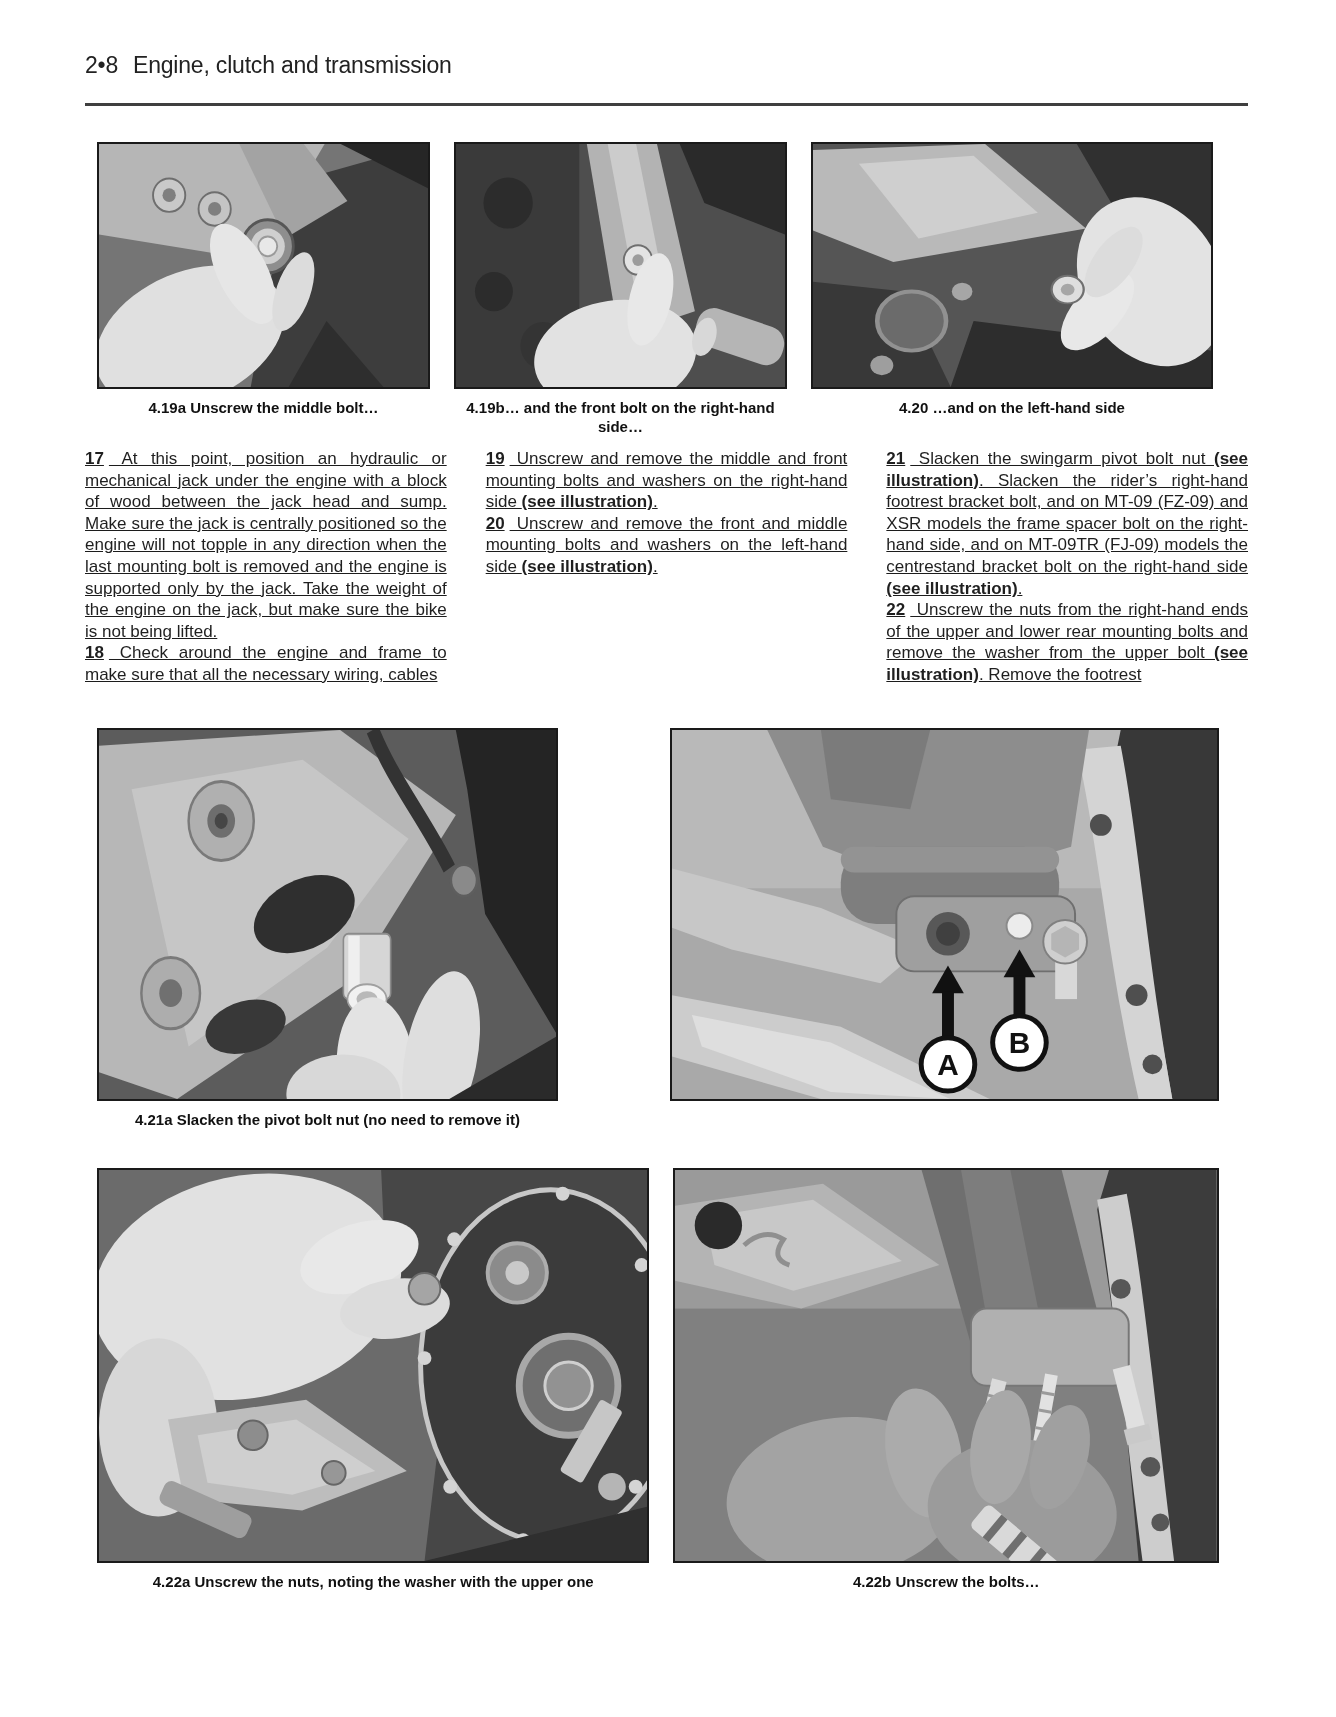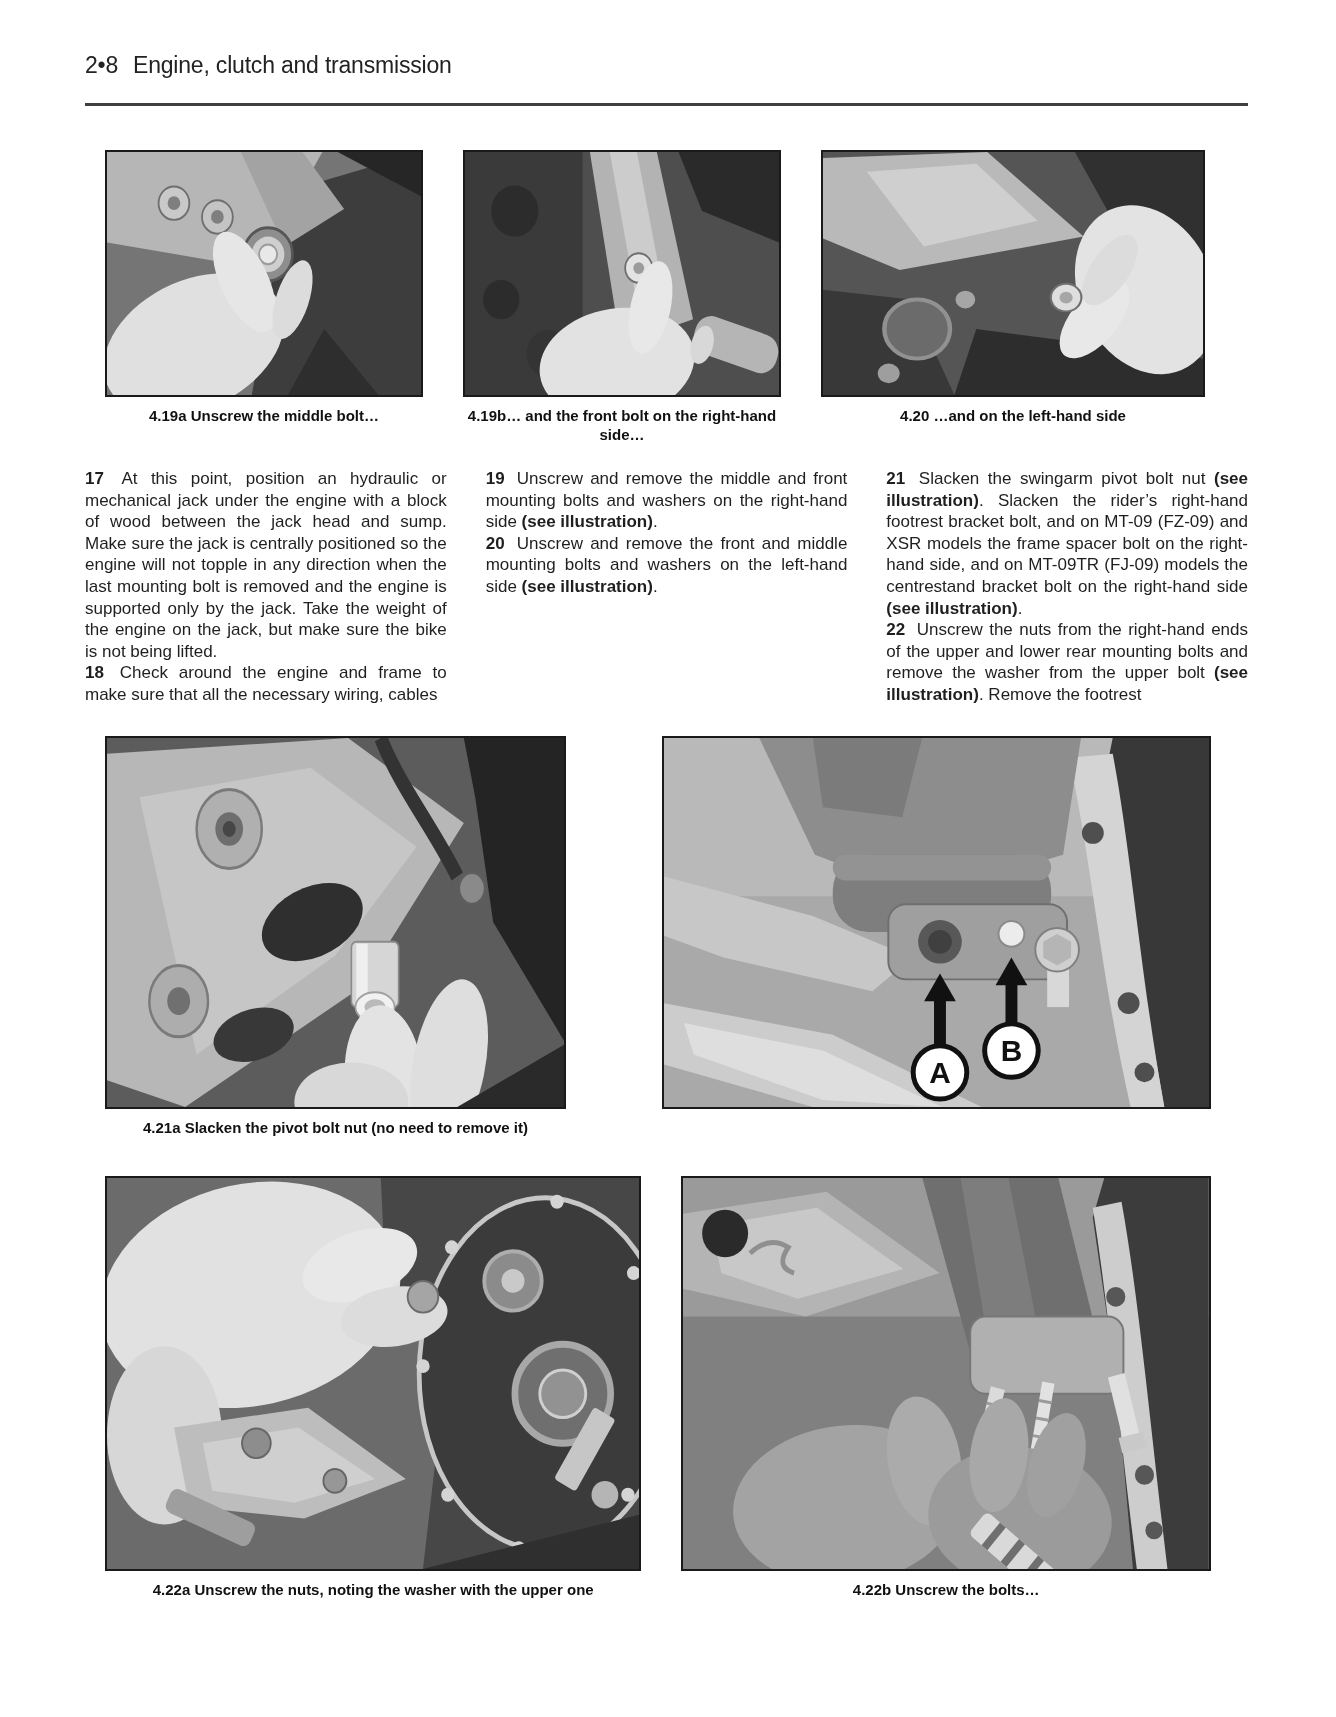--- a/index.html
+++ b/index.html
@@ -7,25 +7,25 @@
     position:relative;width:1336px;height:1717px;background:#ffffff;
     font-family:"Liberation Sans","DejaVu Sans",sans-serif;color:#1c1c1c;overflow:hidden;
   }
   .header{position:absolute;left:85px;top:52px;display:flex;align-items:baseline;gap:15px;
     font-size:23px;letter-spacing:-0.2px;color:#222;}
   .hrule{position:absolute;left:85px;top:103px;width:1163px;height:3px;background:#3f3f3f;}
   .row{position:absolute;display:flex;justify-content:space-between;}
   .row-top{top:130px;left:85px;width:1140px;}
   .row-mid{top:716px;left:85px;width:1146px;}
   .row-bot{top:1156px;left:85px;width:1146px;}
-  figure{margin:8px;padding:12px;}
+  figure{margin:0;padding:12px;}
   .photo{border:2px solid #1a1a1a;box-sizing:border-box;background:#777;overflow:hidden;}
   .photo svg{display:block;width:100%;height:100%;}
   .cap{font-weight:bold;font-size:15px;line-height:19px;text-align:center;margin-top:9px;color:#111;}
-  .row-text{position:absolute;top:468px;left:85px;width:1163px;display:flex;gap:39px;}
+  .row-text{position:absolute;top:448px;left:85px;width:1163px;display:flex;gap:39px;text-decoration:underline;}
   .col{width:368px;font-size:17px;line-height:21.6px;text-align:justify;color:#1f1f1f;}
   .col p{margin:0;}
   .b{font-weight:bold;}
   .para > .b:first-child{margin-right:5px;}
   .albl{font-family:"Liberation Sans","DejaVu Sans",sans-serif;font-size:30px;font-weight:bold;fill:#111;text-anchor:middle;}
 </style>
 </head>
 <body>
 
 <div class="page">

